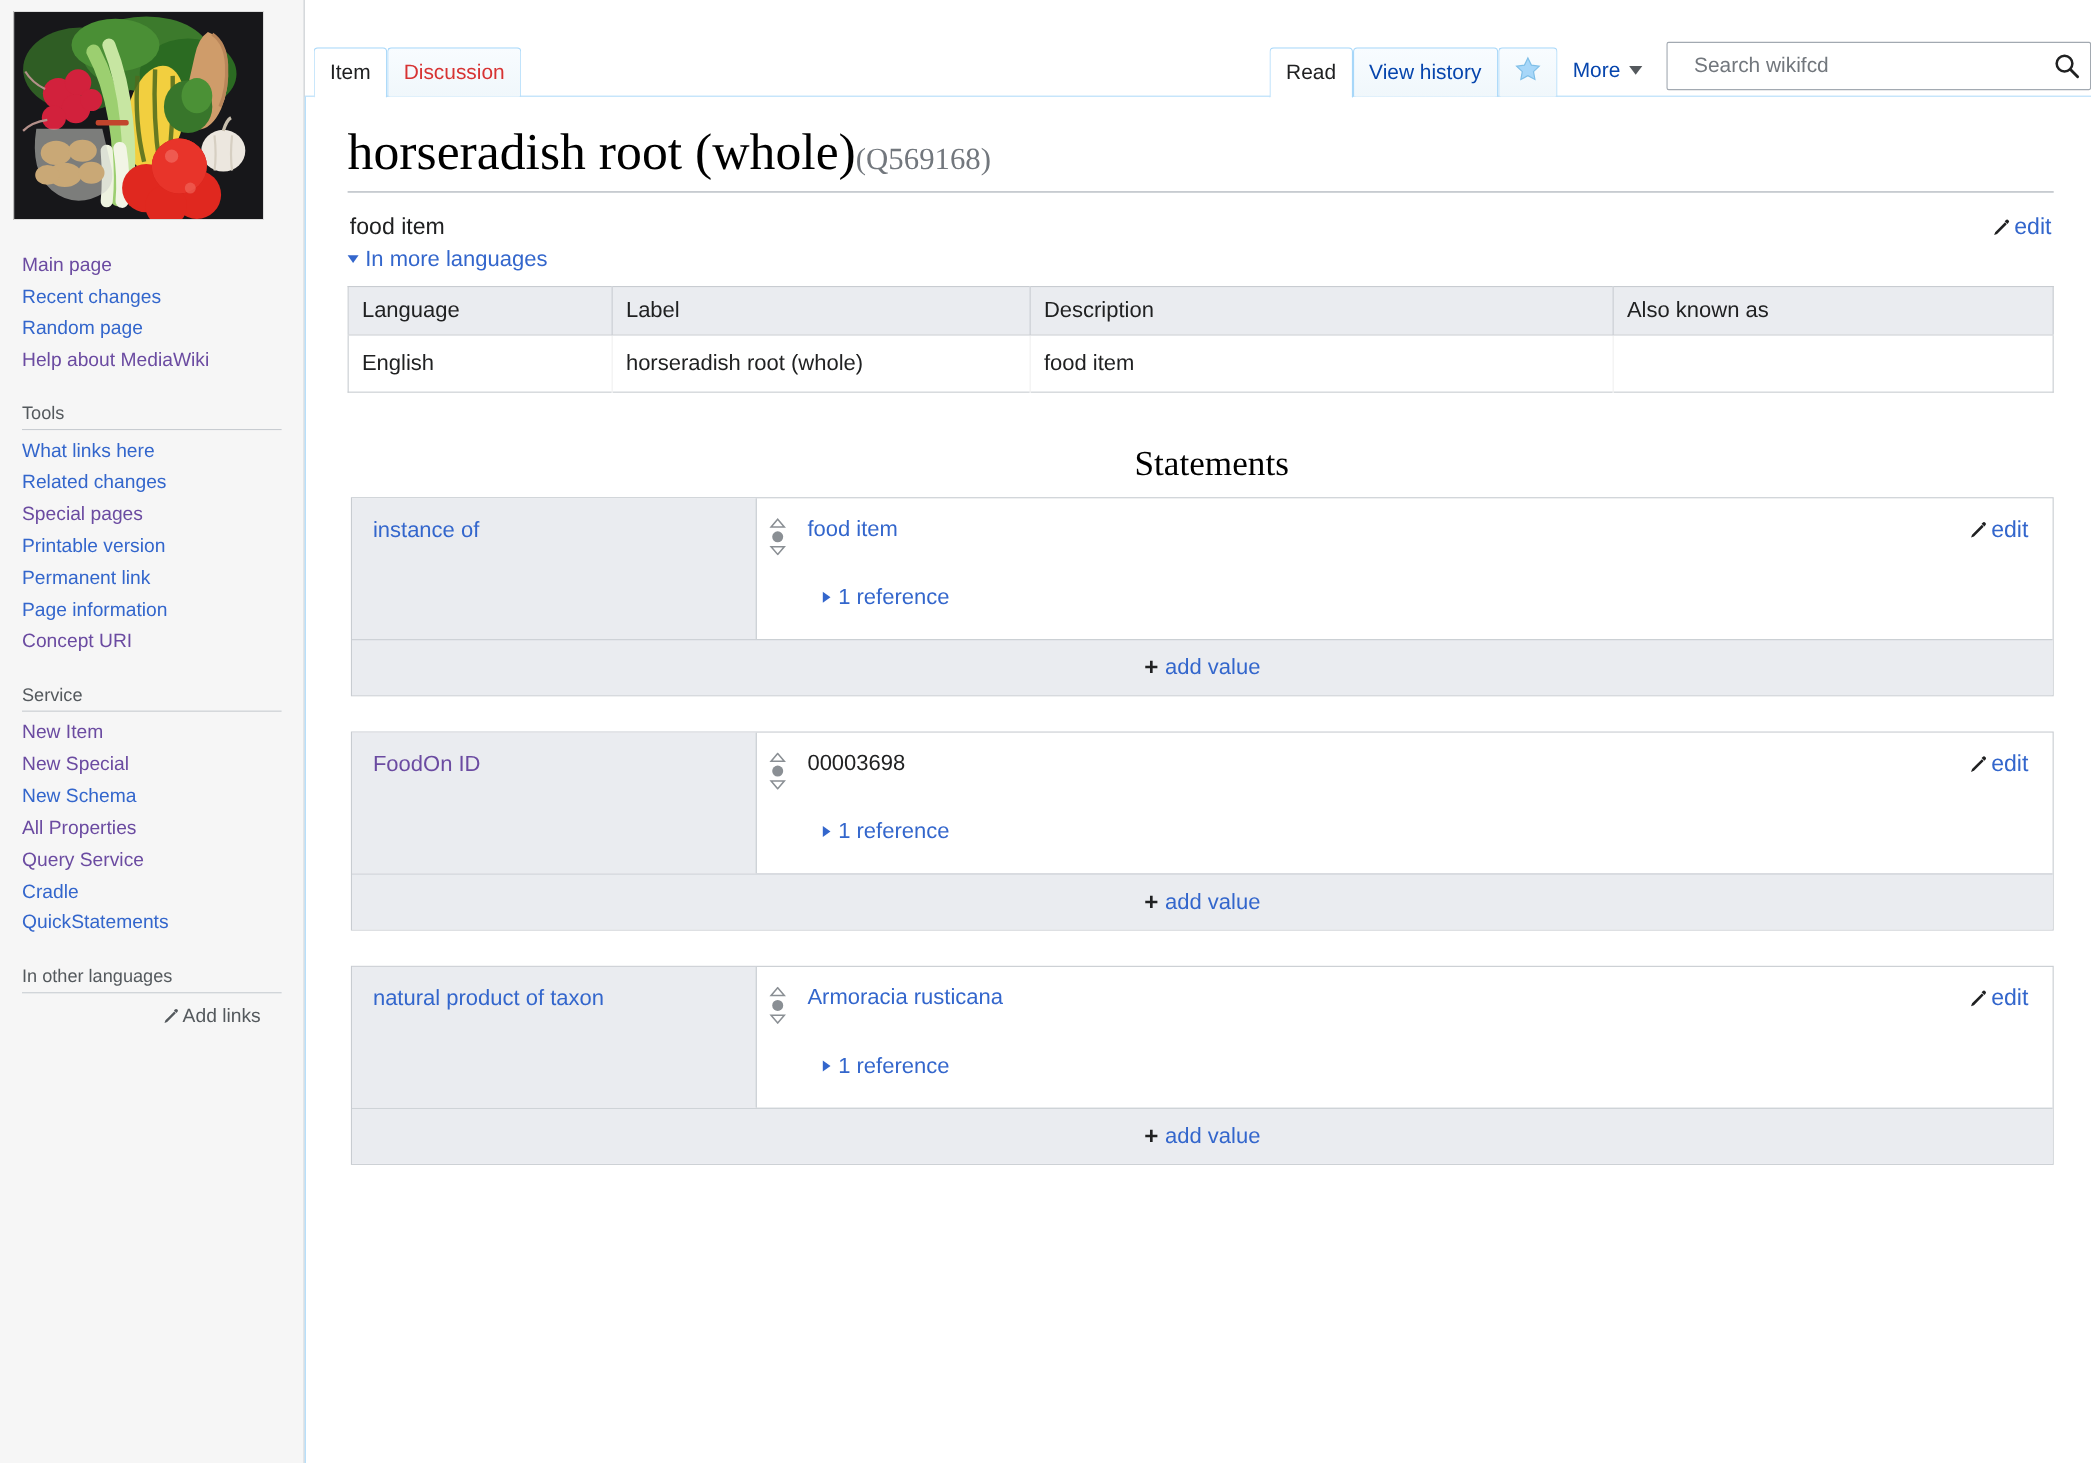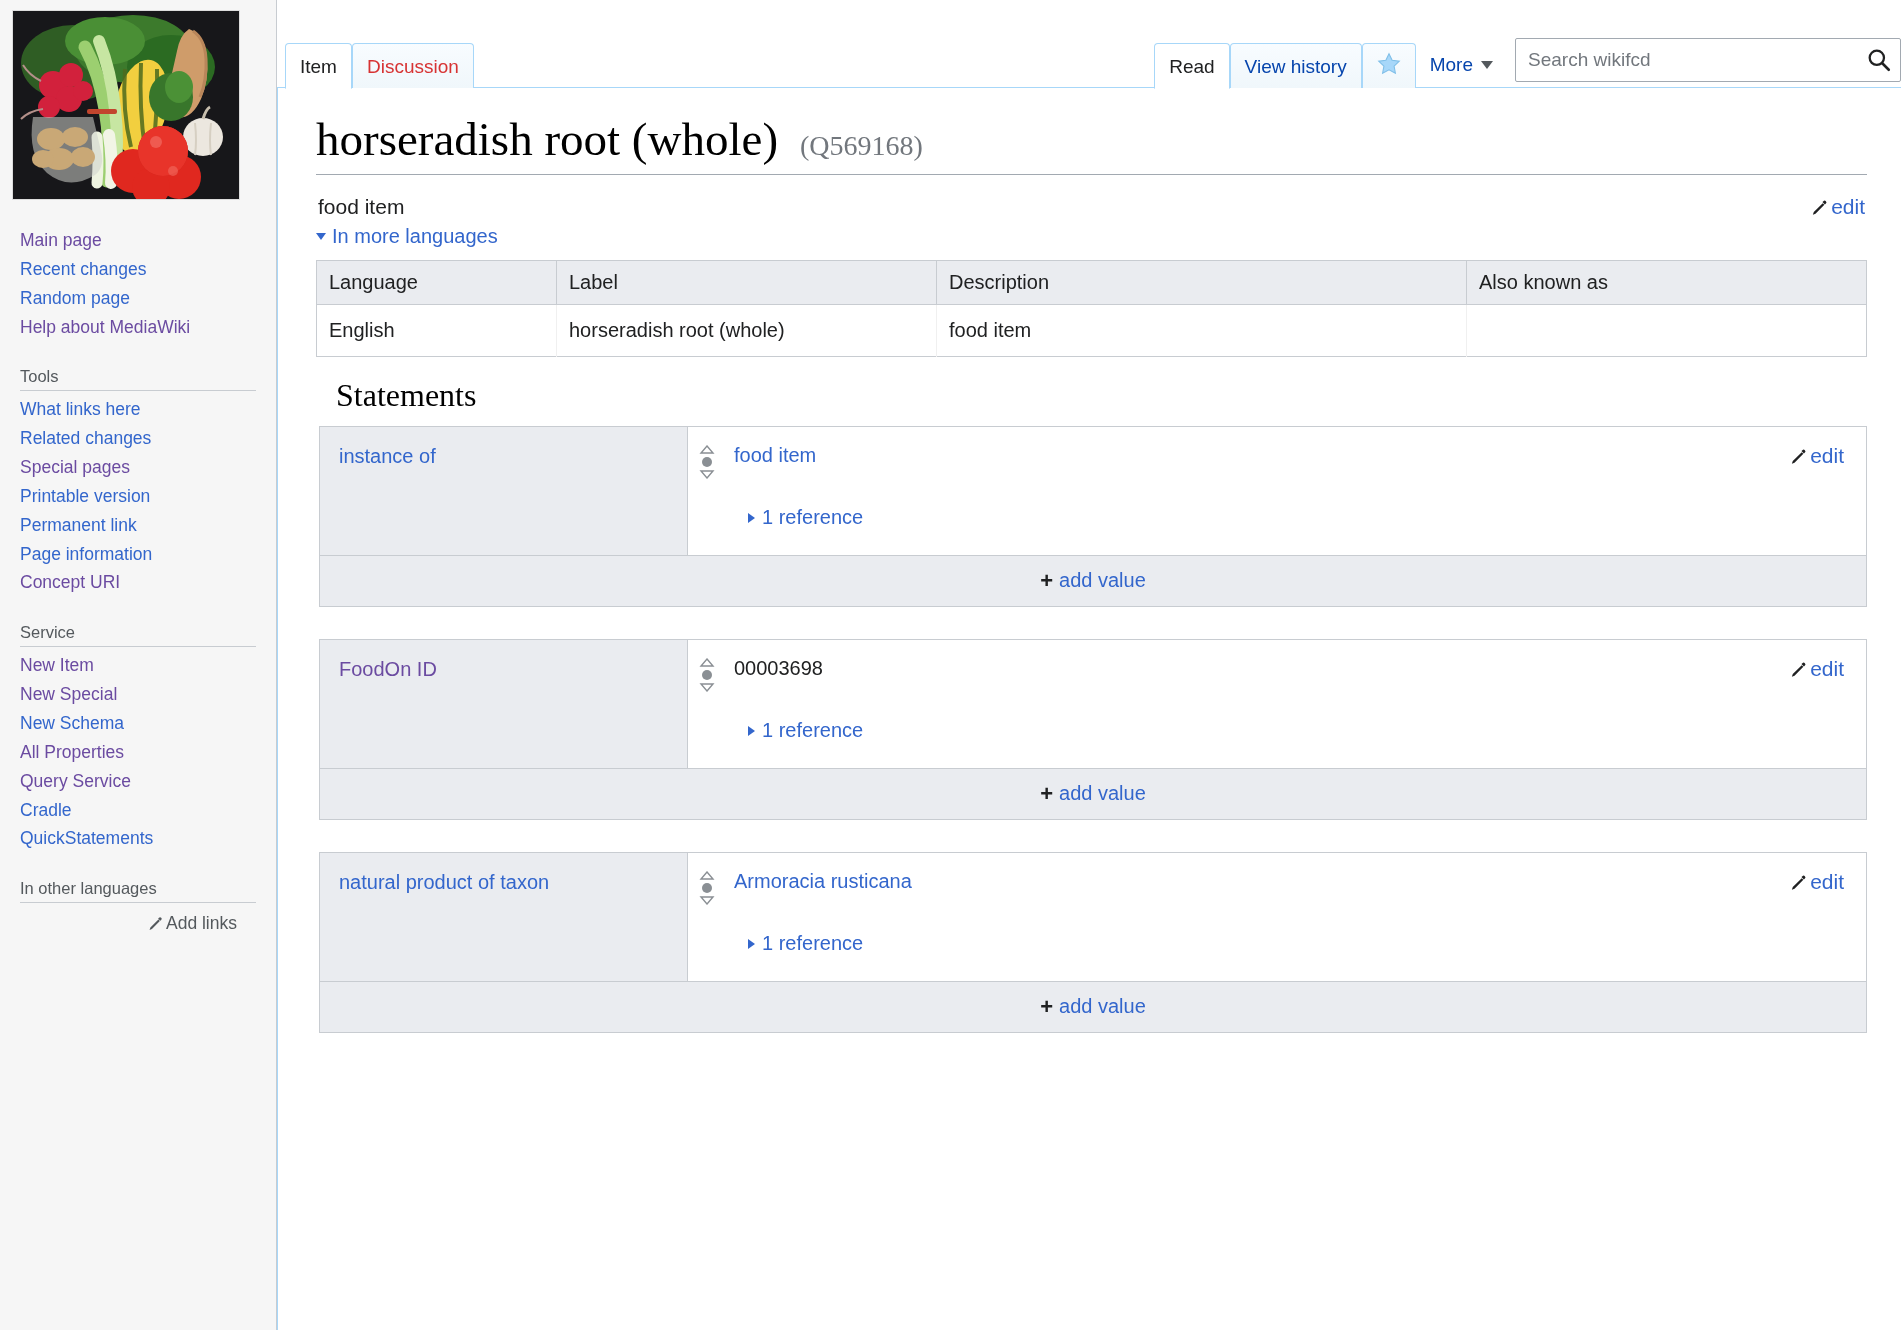--- a/index.html
+++ b/index.html
@@ -85,21 +85,21 @@
   .tab.more { padding-right:12px; }
   .caret-down {
     display:inline-block; margin-left:8px;
     border-left:6px solid transparent; border-right:6px solid transparent;
     border-top:8px solid #54595d; vertical-align:2px;
   }
   #search-wrap { margin-left:10px; margin-bottom:6px; position:relative; }
   #search-input {
     width:386px; height:44px;
     border:1px solid #a2a9b1; border-radius:2px;
-    padding:0 44px 0 12px;
+    padding:0 44px 0 24px;
     font-size:19px; font-family:"Liberation Sans", sans-serif;
     color:#54595d; background:#fff; outline:none;
   }
   #search-input::placeholder { color:#72777d; }
   #search-icon-btn {
     position:absolute; right:2px; top:2px; width:40px; height:40px;
     background:none; border:none; cursor:pointer;
     display:flex; align-items:center; justify-content:center;
   }
 
@@ -113,21 +113,21 @@
   }
   #content-inner { padding:26px 34px 0 38px; }
 
   h1#firstHeading {
     font-family:"Liberation Serif", serif;
     font-size:47px; font-weight:normal; line-height:1.1;
     margin:0; padding:0 0 8px 0;
     border-bottom:1px solid #a2a9b1;
     color:#000;
   }
-  .qid { font-size:28px; color:#72777d; margin-left:22px; font-family:"Liberation Serif", serif; }
+  .qid { font-size:28px; color:#72777d; margin-left:0; font-family:"Liberation Serif", serif; }
 
   .desc-row {
     display:flex; align-items:center; justify-content:space-between;
     padding:20px 2px 6px 2px;
   }
   .desc-text { font-size:21px; color:#202122; }
   .edit-link { color:#3366cc; text-decoration:none; font-size:21px; white-space:nowrap; }
   .edit-link .pencil { width:19px; height:19px; vertical-align:-3px; }
 
   .more-lang-toggle {
@@ -156,22 +156,22 @@
     border-right:1px solid #f0f0f0;
     background:#fff;
   }
   table.lang-table td:last-child { border-right:none; }
   .col-lang { width:240px; }
   .col-label { width:380px; }
   .col-desc { width:530px; }
 
   h2.statements-head {
     font-family:"Liberation Serif", serif;
-    font-weight:normal; font-size:32px; margin:20px 0 0 20px;
-    padding-bottom:0; color:#000; border:none;
+    font-weight:normal; font-size:32px; margin:46px 0 0 20px;
+    padding-bottom:0; color:#000; border:none;text-align:center;
   }
 
   .statement {
     border:1px solid #c8ccd1; margin:12px 0 0 3px; background:#fff;
   }
   .statement + .statement { margin-top:32px; }
   .st-body { display:flex; align-items:stretch; }
   .st-prop {
     width:368px; flex:0 0 368px;
     background:#eaecf0; padding:18px 18px 18px 19px;

